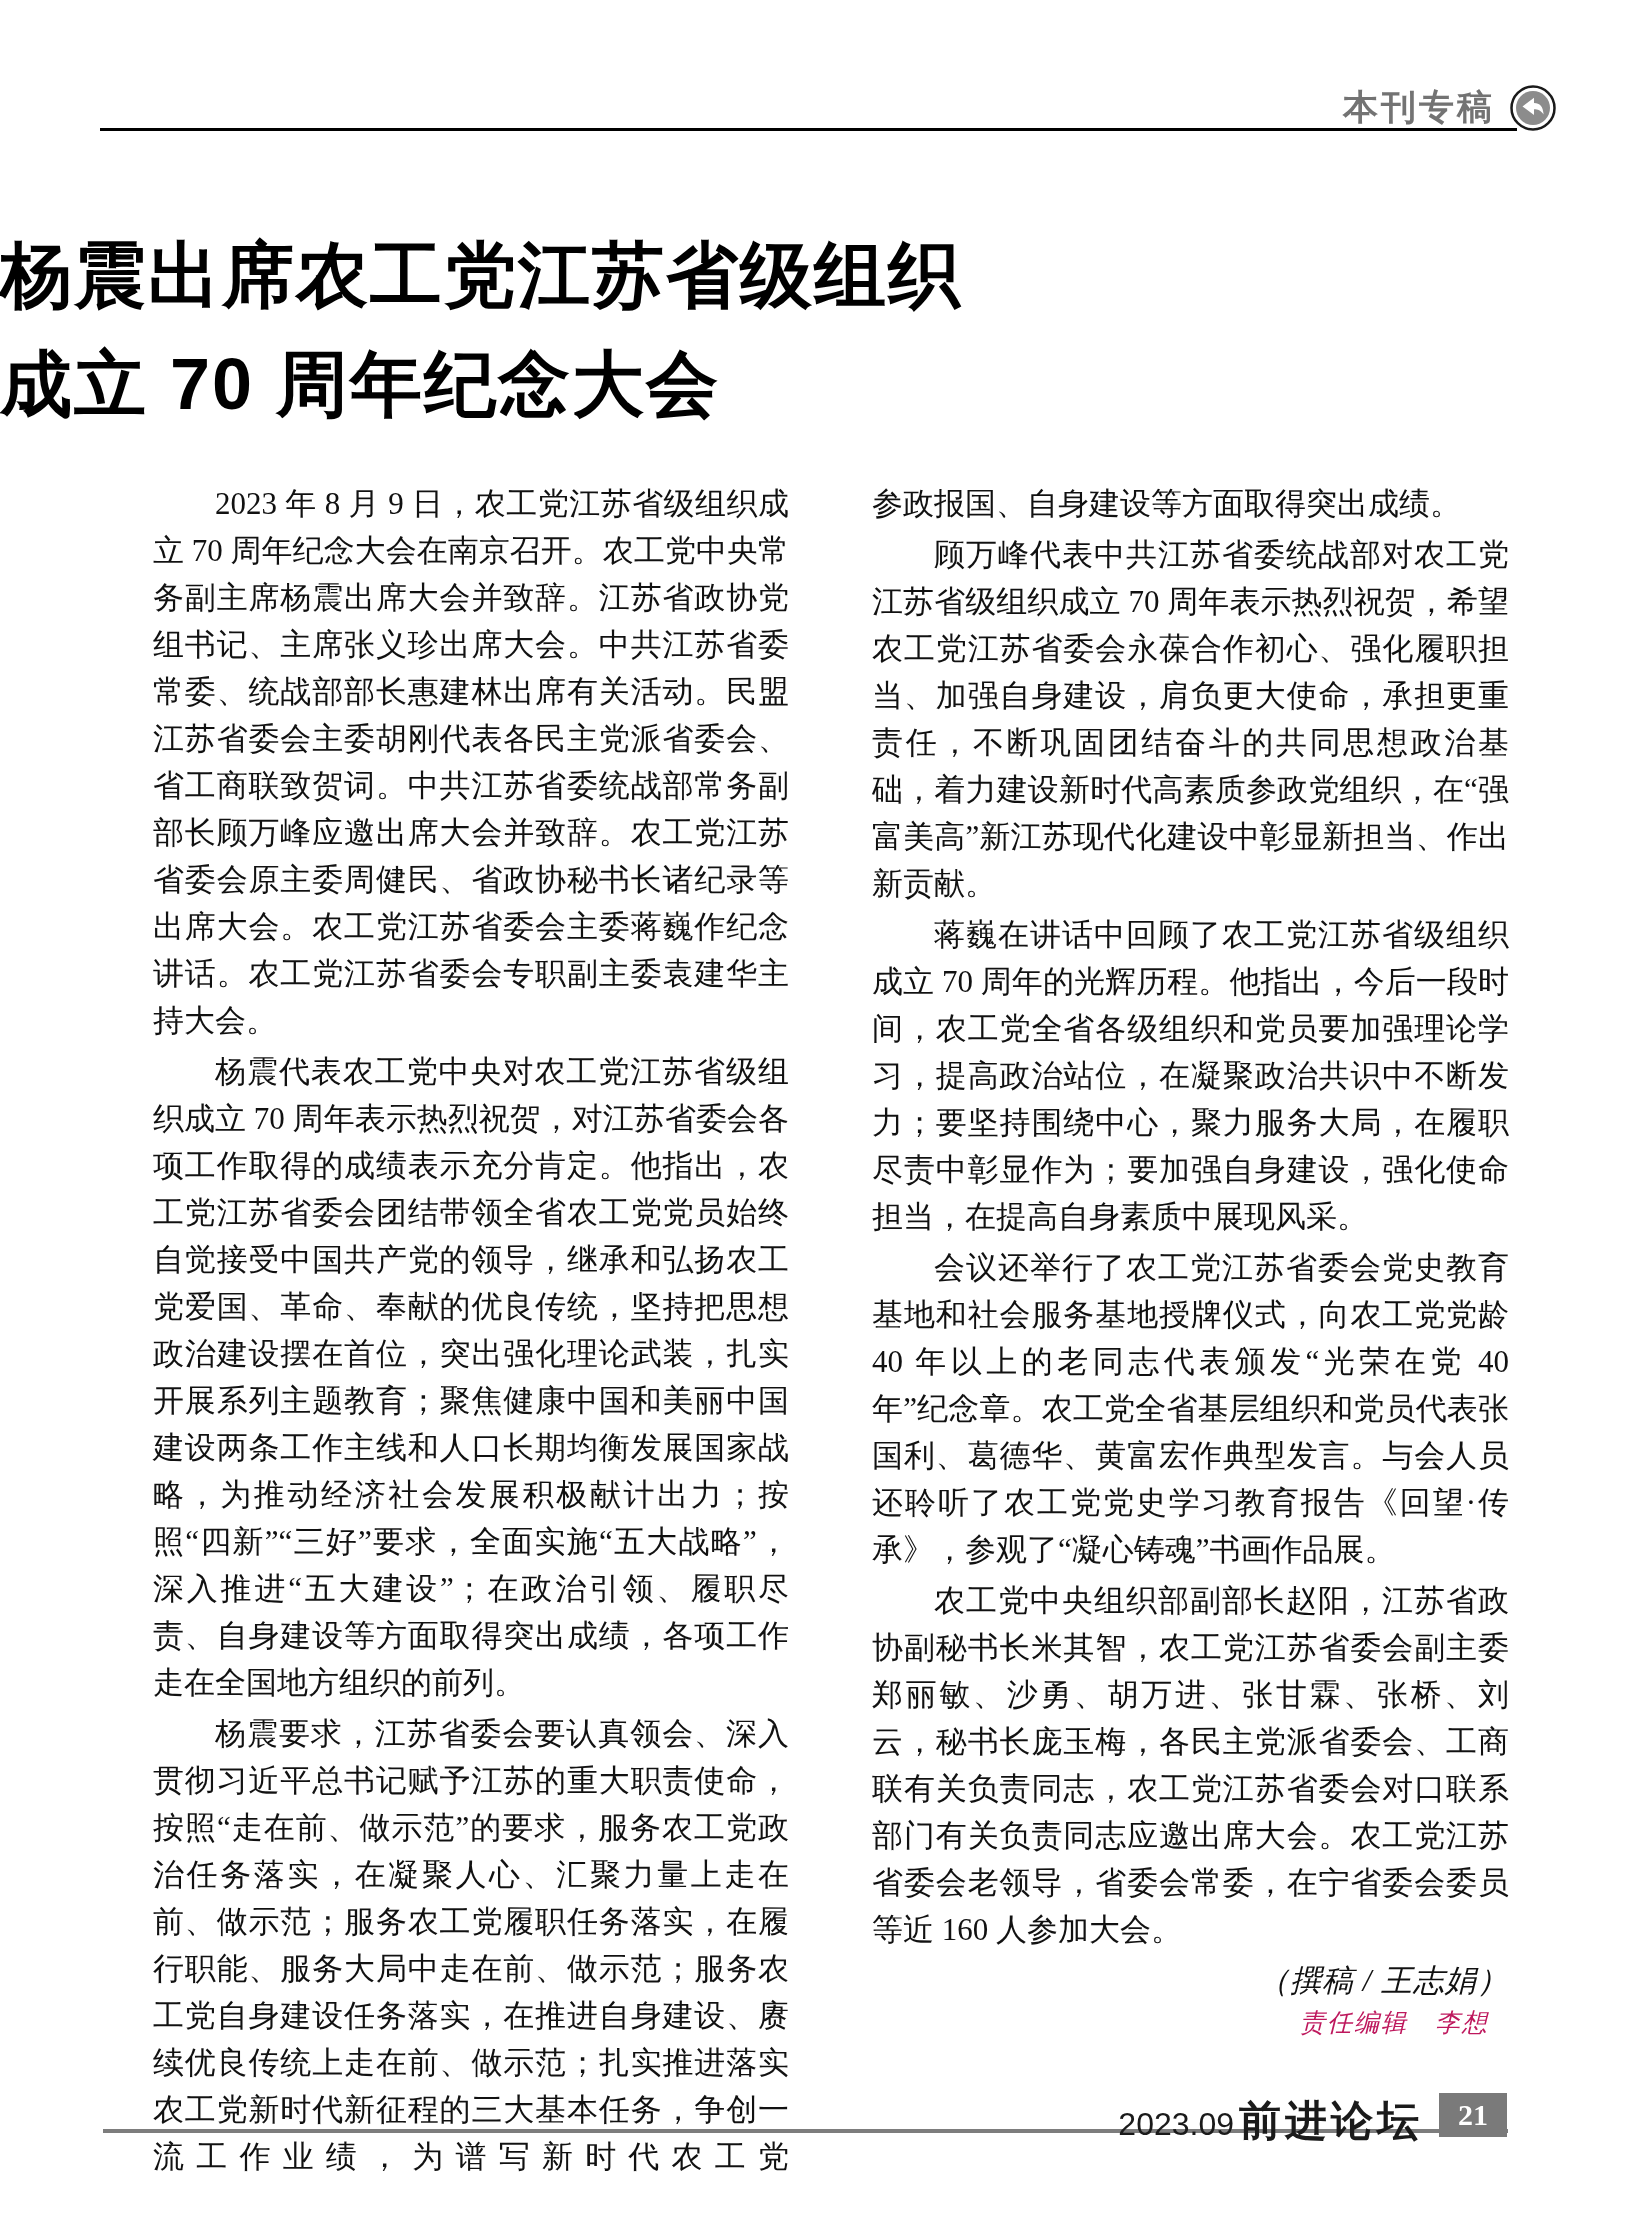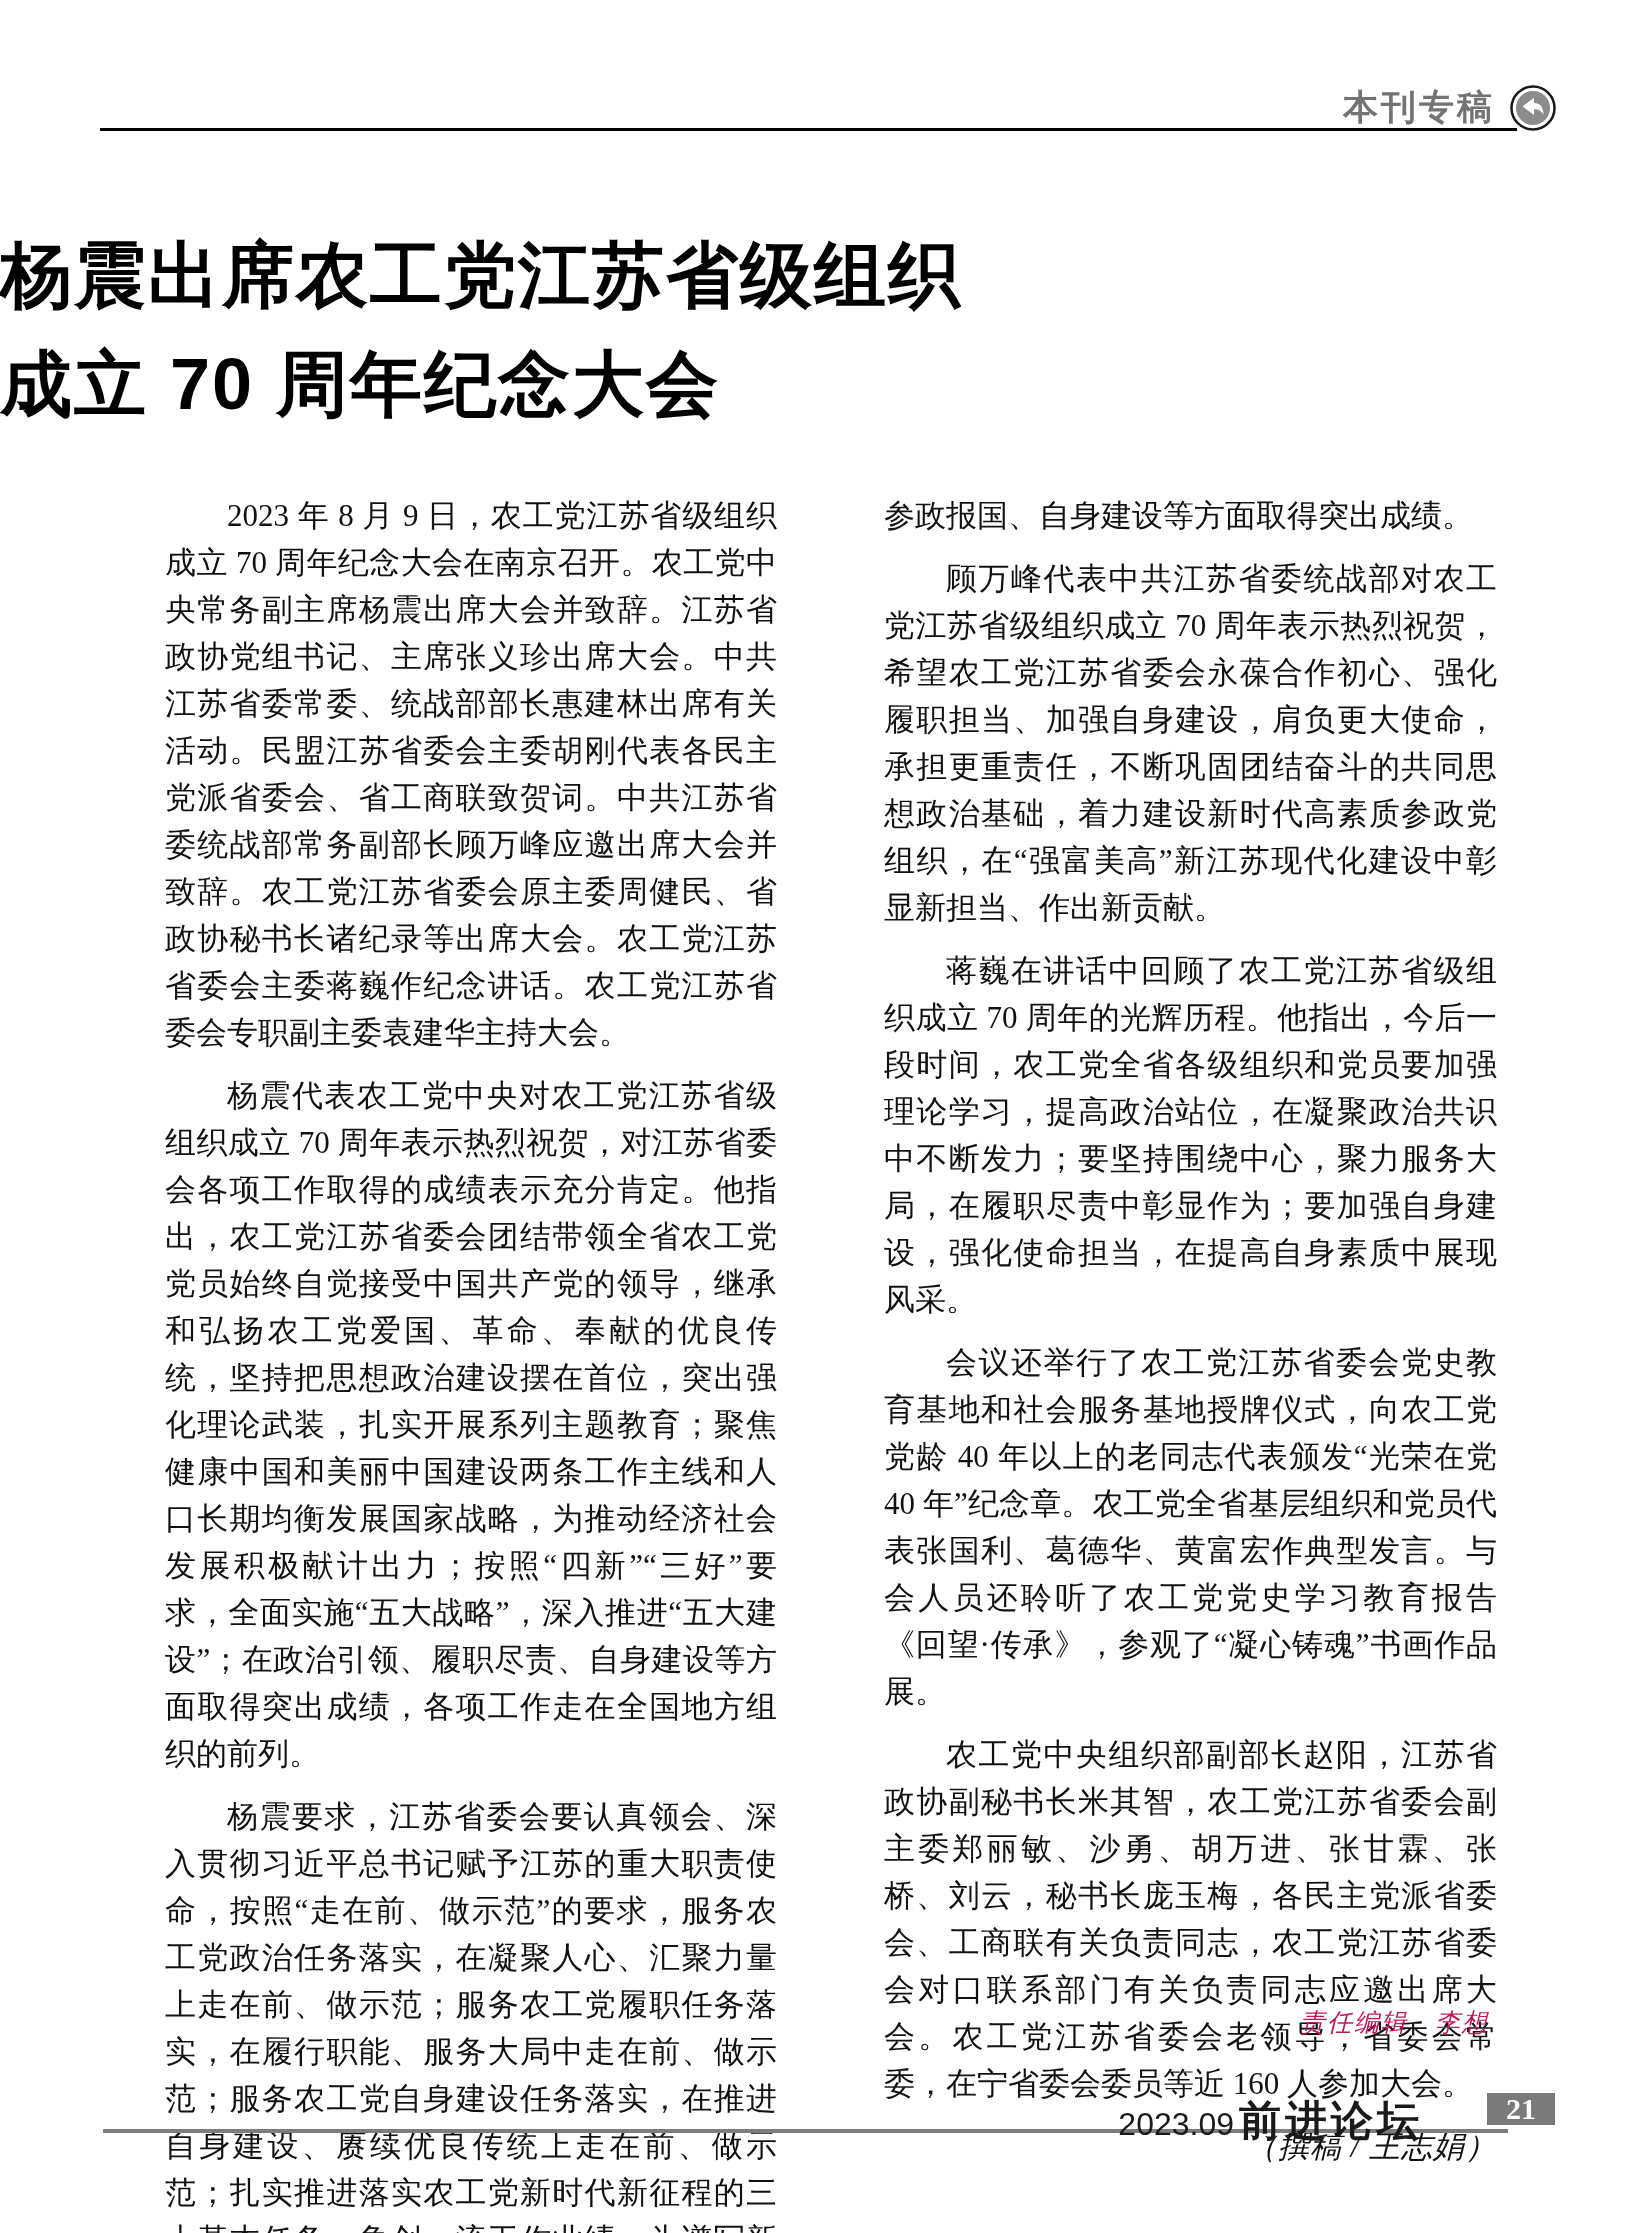--- a/index.html
+++ b/index.html
@@ -36,21 +36,21 @@
     letter-spacing:2px;
   }
   
   .col{
     position:absolute;top:476px;
     font-size:31px;line-height:47px;
     text-align:justify;
   }
   .col-left{left:149px;width:644px;}
   .col-right{left:868px;width:645px;}
-  .col p{margin:16px;padding:0;}
+  .col p{margin:4px;padding:0;}
   .indent{text-indent:2em;}
   .flush-last{text-align-last:justify;}
   .byline{
     text-align:right;
     font-style:italic;
     letter-spacing:1px;
   }
   
   .editor-line{
     position:absolute;top:2006px;right:157px;
@@ -68,22 +68,22 @@
   }
   .footer-issue{
     font-family:"Liberation Sans","DejaVu Sans",sans-serif;
     font-size:32px;color:#1a1a1a;
   }
   .footer-journal{
     font-family:"Liberation Sans","DejaVu Sans",sans-serif;
     font-weight:bold;font-size:42px;color:#1a1a1a;letter-spacing:4px;
   }
   .page-badge{
-    position:absolute;left:1487px;top:2093px;
-    width:68px;height:32px;background:#7a7a7a;
+    position:absolute;left:1439px;top:2093px;
+    width:68px;height:44px;background:#7a7a7a;
     display:flex;align-items:center;justify-content:center;
     color:#fff;font-weight:bold;font-size:30px;
     font-family:"Liberation Serif","DejaVu Serif",serif;
   }
 </style>
 </head>
 <body>
 
 <div class="page">
 

